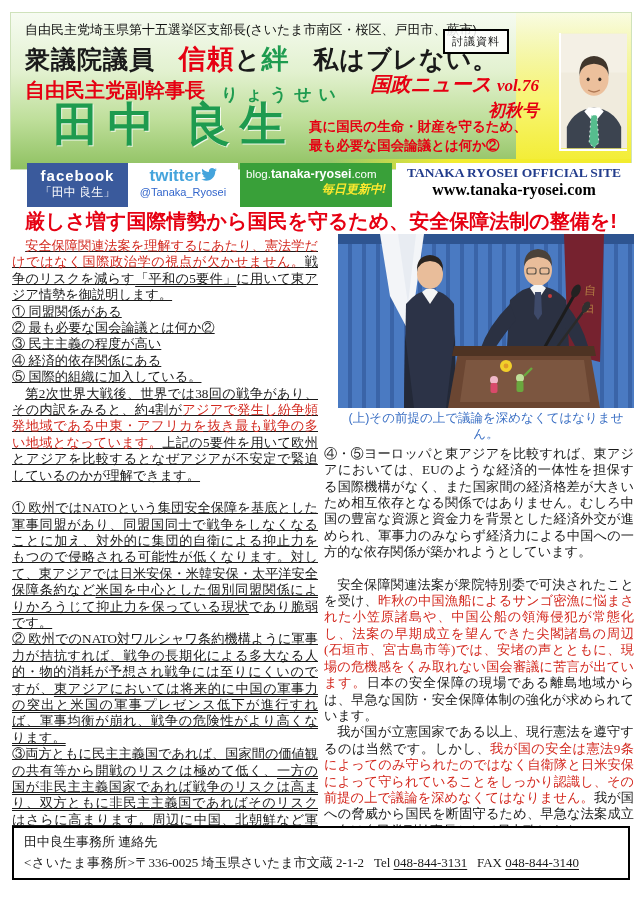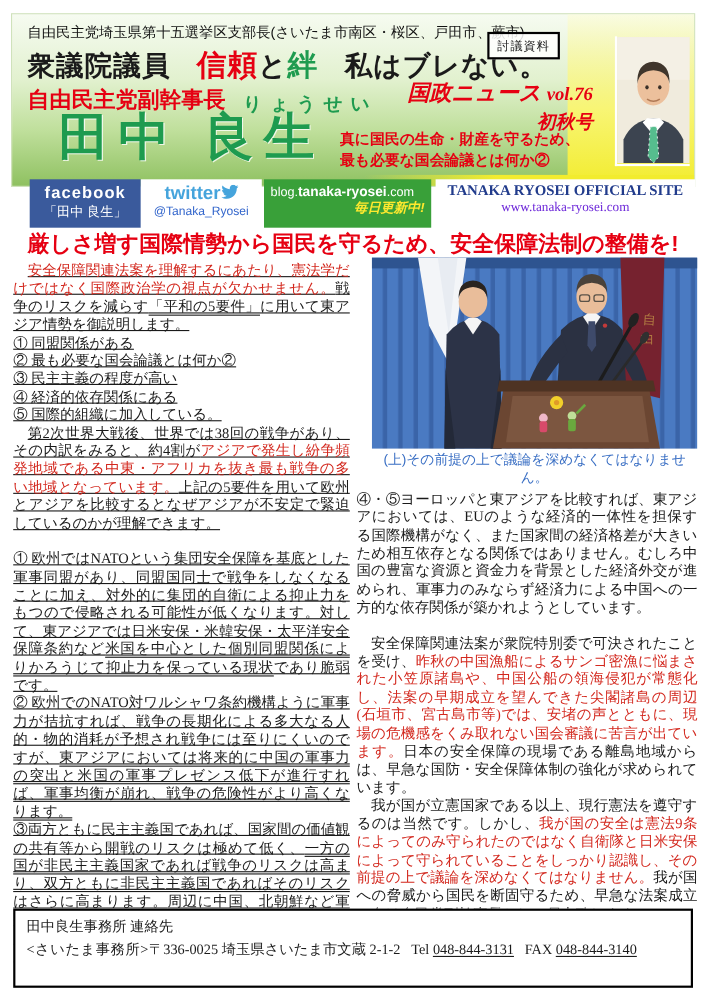--- a/index.html
+++ b/index.html
@@ -49,21 +49,21 @@
   .fb .l2 { font-size:12px; }
   .tw { left:128px; width:110px; background:#fff; text-align:center; }
   .tw .l1 { color:#45a4dc; font-weight:bold; font-size:17px; padding-top:3px; }
   .tw .l2 { color:#3366cc; font-size:11px; }
   .blog { left:240px; width:152px; background:#39a039; color:#fff; padding:4px 6px; }
   .blog .l1 { font-size:11.5px; }
   .blog .l1 b { font-size:12.5px; }
   .blog .l2 { color:#ffe92e; font-weight:bold; font-size:12px; text-align:right; font-style:italic; }
   .site { left:396px; width:236px; background:#fff; text-align:center; font-family:"Liberation Serif",serif; }
   .site .l1 { color:#223c8c; font-weight:bold; font-size:13.5px; padding-top:2px; }
-  .site .l2 { color:#6d28d9; font-weight:normal; font-size:12px; }
+  .site .l2 { color:#000000; font-weight:bold; font-size:16px; }
 
   
   .headline { position:absolute; left:8px; top:208px; width:626px; text-align:center;
     font-family:"Liberation Sans",sans-serif; font-weight:bold; font-size:20px; color:#e60012; }
 
   
   .col { position:absolute; font-size:13.2px; line-height:16.4px; text-align:justify; }
   .col-left  { left:12px;  top:238px; width:306px;text-decoration:underline; }
   .col-right { left:324px; top:234px; width:310px; }
   .para { text-indent:0; }
@@ -71,21 +71,21 @@
   .para.gap { margin-top:16px; }
   .red { color:#d3281e; }
   .u { text-decoration:underline; text-underline-offset:3px; }
 
   
   .press { width:296px; height:174px; margin-left:14px; display:block; }
   .caption { width:296px; margin-left:14px; text-align:center; color:#3a6fc4;
     font-family:"Liberation Sans",sans-serif; font-size:12.5px; padding:2px 0 3px 0; }
 
   
-  .footer { position:absolute; left:12px; top:826px; width:618px; height:72px;
+  .footer { position:absolute; left:12px; top:826px; width:618px; height:54px;
     border:2px solid #000; background:#fff; padding:3px 10px; font-size:13px; line-height:21px; }
   .foot-line .lbl { letter-spacing:0.5px; }
   .tel { text-decoration:underline; text-underline-offset:2px; }
 </style>
 </head>
 <body>
 
 <div class="page">
 
   <div class="banner">

